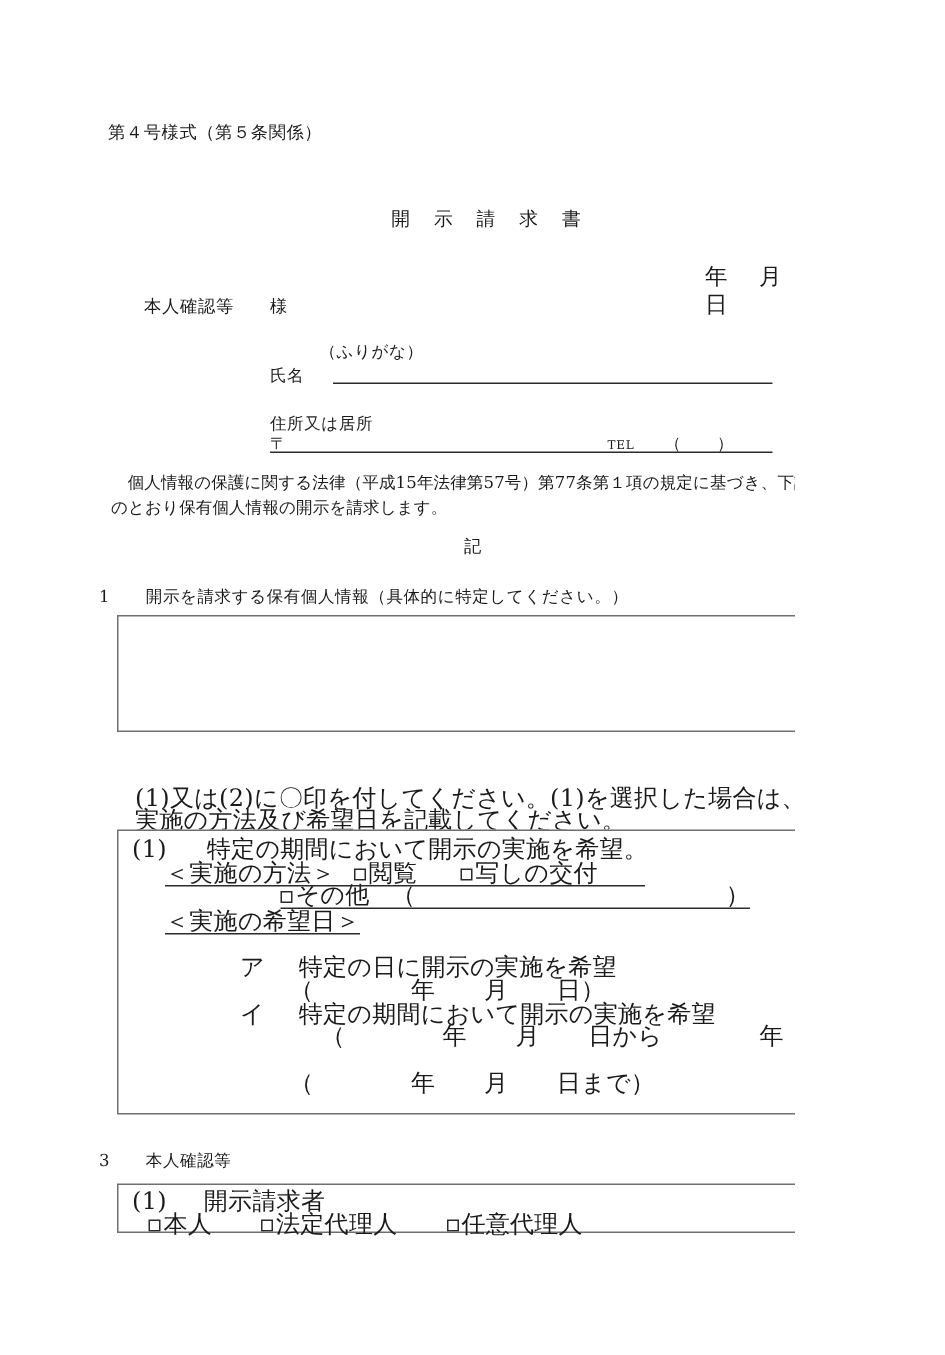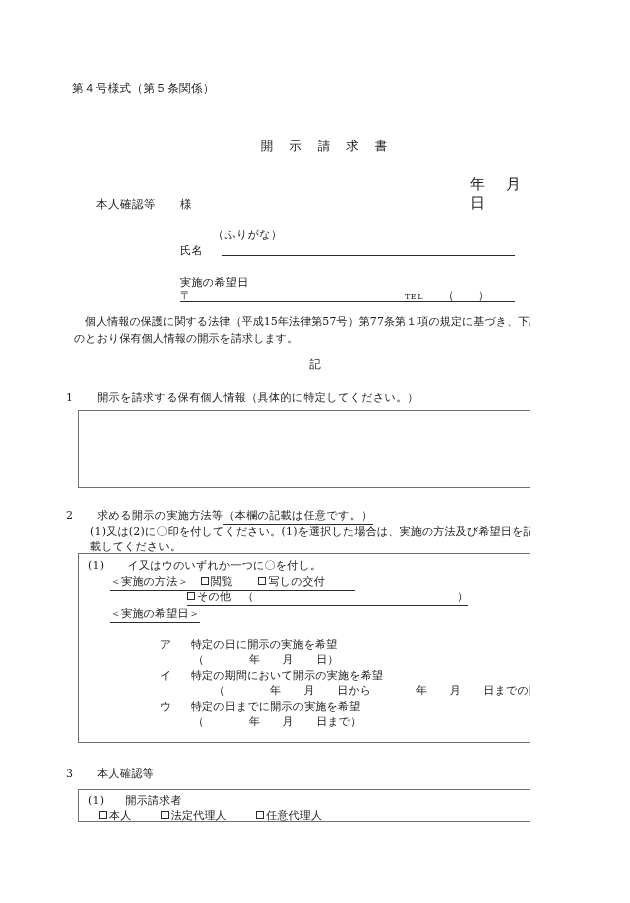--- a/index.html
+++ b/index.html
@@ -25,21 +25,21 @@
 
   
   .t-form-no   { font-size: 11.5px; letter-spacing: .4px; }
   .t-title     { font-size: 12.5px; letter-spacing: 6px; padding-left: 12px; }
   .t-date      { font-size: 15px;  letter-spacing: 3px; }
   .t-addressee { font-size: 11.5px; letter-spacing: .5px; }
   .t-field     { font-size: 11px;  letter-spacing: .4px; }
   .t-body      { font-size: 11px;  letter-spacing: .1px; line-height: 17px; }
   .t-ki        { font-size: 11.5px; }
   .t-sec       { font-size: 11px;  letter-spacing: .4px; }
-  .t-box       { font-size: 11px; letter-spacing: .2px; line-height: 15px; }
+  .t-box       { font-size: 16px; letter-spacing: .2px; line-height: 15px; }
 
   
   .rule {
     position: absolute;
     border-bottom: 1px solid #2b2b2b;
     height: 0;
   }
   .boxframe {
     position: absolute;
     border: 1px solid #6f6f6f;
@@ -79,21 +79,21 @@
 
   <div class="abs t-date" style="left:470px; top:175px;">年　月　日</div>
 
   <div class="abs t-addressee" style="left:96px; top:197px;">本人確認等　　様</div>
 
   <div class="abs t-field" style="left:165px; top:227px;margin-left:48px;">（ふりがな）</div>
 
   <div class="abs t-field" style="left:180px; top:243px;">氏名</div>
   <div class="rule" style="left:222px; top:255px; width:293px;"></div>
 
-  <div class="abs t-field" style="left:180px; top:275px;">実施の希望日</div>
+  <div class="abs t-field" style="left:180px; top:275px;">住所又は居所</div>
 
   <div class="abs t-field" style="left:180px; top:288px;">〒</div>
 
   <div class="abs tel-label" style="left:405px; top:292px;">TEL</div>
   <div class="abs t-field" style="left:443px; top:288px;">（</div>
   <div class="abs t-field" style="left:478px; top:288px;">）</div>
 
   <div class="rule" style="left:180px; top:301px; width:335px;"></div>
 
   <div class="abs t-body" style="left:74px; top:313px; width:470px;">　個人情報の保護に関する法律（平成15年法律第57号）第77条第１項の規定に基づき、下記のとおり保有個人情報の開示を請求します。</div>
@@ -103,34 +103,29 @@
   <div class="abs t-sec nowrap" style="left:66px; top:390px;">
     <span>1</span>
     <span style="display:inline-block; width:16px;"></span>
     <span>開示を請求する保有個人情報（具体的に特定してください。）</span>
   </div>
 
   <div class="boxframe" style="left:78px; top:410px; width:467px; height:78px;">
     <div style="padding:6px 8px; font-size:10.5px;"></div>
   </div>
 
-  <div class="abs t-sec nowrap" style="left:66px; top:508px;">
-    <span>2</span>
-    <span style="display:inline-block; width:16px;"></span>
-    <span>求める開示の実施方法等</span><span class="underline-txt">（本欄の記載は任意です。）</span>
-  </div>
 
   <div class="abs t-box" style="left:90px; top:524px; width:455px; line-height:15px;">(1)又は(2)に〇印を付してください。(1)を選択した場合は、実施の方法及び希望日を記載してください。</div>
 
   <div class="boxframe" style="left:78px; top:553px; width:467px; height:190px;"></div>
 
   <div class="abs t-box nowrap" style="left:88px; top:558px;">
     <span>(1)</span>
     <span style="display:inline-block; width:16px;"></span>
-    <span>イ又はウのいずれか一つに〇を付し。</span>
+    <span>特定の期間において開示の実施を希望。</span>
   </div>
 
   <div class="abs t-box nowrap" style="left:187px; top:589px;">
     <span class="underline-txt" style="min-width:272px;">
       <span class="checkbox"></span><span>その他</span>
       <span style="display:inline-block; width:4px;"></span>
       <span>（</span>
       <span style="display:inline-block; width:196px;"></span>
       <span>）</span>
     </span>
@@ -157,25 +152,20 @@
   </div>
   <div class="abs t-box nowrap" style="left:193px; top:652px;">（　　　　年　　月　　日）</div>
 
   <div class="abs t-box nowrap" style="left:160px; top:668px;">
     <span>イ</span>
     <span style="display:inline-block; width:12px;"></span>
     <span>特定の期間において開示の実施を希望</span>
   </div>
   <div class="abs t-box nowrap" style="left:193px; top:683px;margin-left:21px;">（　　　　年　　月　　日から　　　　年　　月　　日までの間）</div>
 
-  <div class="abs t-box nowrap" style="left:160px; top:699px;">
-    <span>ウ</span>
-    <span style="display:inline-block; width:12px;"></span>
-    <span>特定の日までに開示の実施を希望</span>
-  </div>
   <div class="abs t-box nowrap" style="left:193px; top:714px;">（　　　　年　　月　　日まで）</div>
 
 
   <div class="abs t-sec nowrap" style="left:66px; top:766px;">
     <span>3</span>
     <span style="display:inline-block; width:16px;"></span>
     <span>本人確認等</span>
   </div>
 
   <div class="boxframe" style="left:78px; top:789px; width:467px; height:33px;"></div>

